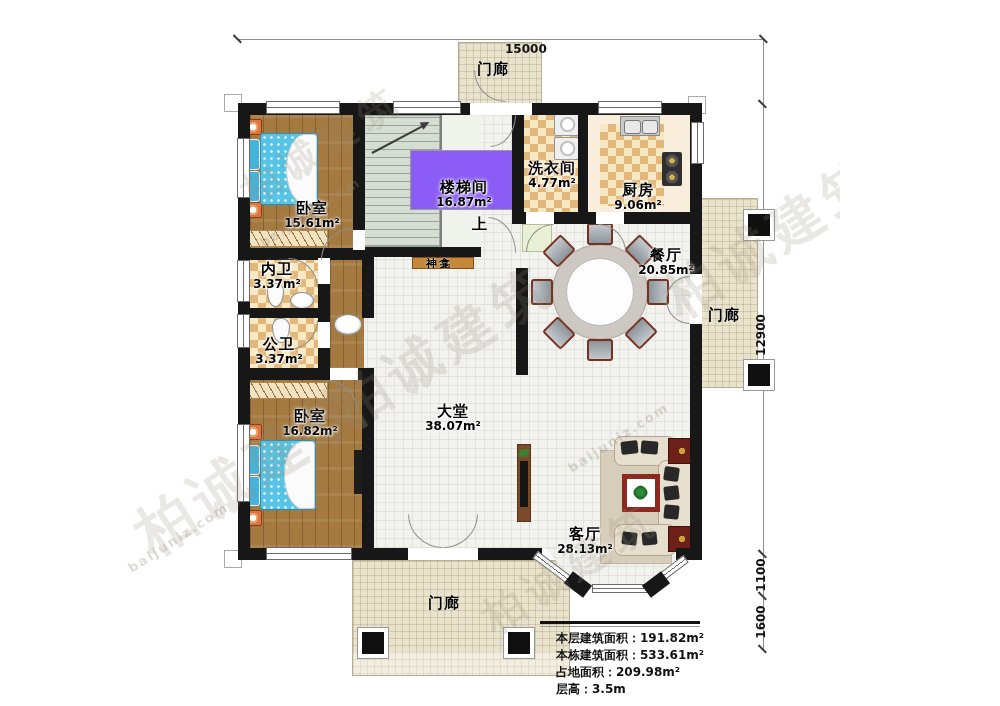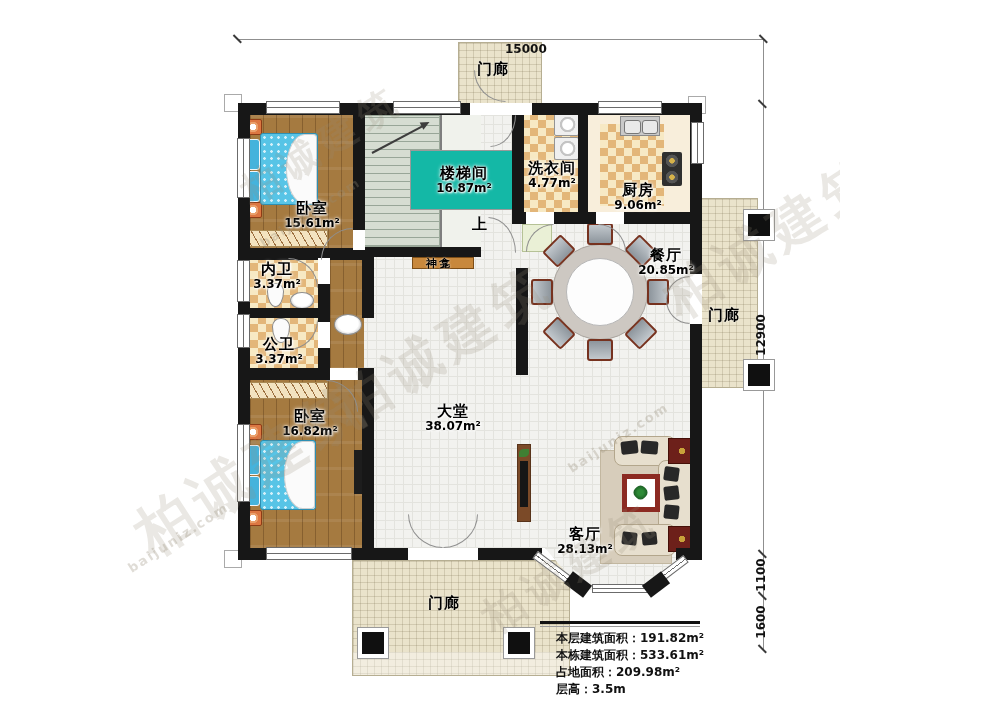--- a/index.html
+++ b/index.html
@@ -13,21 +13,21 @@
   .win-v{background-image:linear-gradient(to right,transparent 44%,#6b6b6b 44%,#6b6b6b 56%,transparent 56%)}
   .arc{position:absolute;border:1.5px solid #8f8f8f;box-sizing:border-box;z-index:6;background:transparent}
   .tile{background-color:#f2f2ef;background-image:linear-gradient(#e3e3de 1px,transparent 1px),linear-gradient(90deg,#e3e3de 1px,transparent 1px);background-size:9px 9px}
   .porch{position:absolute;background-color:#eae3cb;border:1px solid #b6ae92;box-sizing:border-box;z-index:1;
          background-image:linear-gradient(rgba(120,110,80,.22) 1px,transparent 1px),linear-gradient(90deg,rgba(120,110,80,.22) 1px,transparent 1px);background-size:7px 7px}
   .wood{background-color:#a57a40;background-image:repeating-linear-gradient(90deg,rgba(55,28,4,.28) 0 1px,transparent 1px 13px),repeating-linear-gradient(0deg,rgba(255,255,255,.08) 0 3px,transparent 3px 26px)}
   .checker{background-color:#f7e9c4;background-image:linear-gradient(45deg,#e3b679 25%,transparent 25% 75%,#e3b679 75%),linear-gradient(45deg,#e3b679 25%,transparent 25% 75%,#e3b679 75%);background-size:16px 16px;background-position:0 0,8px 8px}
   .room{position:absolute;z-index:3}
   .furn{position:absolute;z-index:4;box-sizing:border-box}
   .treads{background-color:#d6ddd2;background-image:repeating-linear-gradient(0deg,#98a698 0 1px,transparent 1px 8px);border:1px solid #9aa899;box-sizing:border-box}
-  .landing{position:absolute;z-index:4;background:#14b8a6;border:1px solid #9a9a9a;display:flex;flex-direction:column;align-items:center;justify-content:center}
+  .landing{position:absolute;z-index:4;background:#8b5cf6;border:1px solid #9a9a9a;display:flex;flex-direction:column;align-items:center;justify-content:flex-end}
   .col{position:absolute;z-index:6;background:#101010;border:4px solid #fff;outline:1px solid #999;box-sizing:content-box}
   .cornermark{position:absolute;z-index:1;background:#fff;border:1px solid #aaa;box-sizing:border-box}
   .rl{position:absolute;z-index:7;text-align:center;line-height:1.12;color:#000;
       text-shadow:0 0 2px #fff,0 0 4px #fff,1px 1px 2px #fff;white-space:nowrap}
   .rl b{display:block;font-size:15px;letter-spacing:1px}
   .rl span{display:block;font-size:12px;font-weight:bold}
   .pl{position:absolute;z-index:7;font-size:15px;font-weight:bold;letter-spacing:1px;color:#000;text-shadow:0 0 2px #fff;white-space:nowrap}
   .dimline{position:absolute;background:#8f8f8f;z-index:0}
   .tick{position:absolute;width:11px;height:1.5px;background:#3a3a3a;z-index:1}
   .dimlab{position:absolute;z-index:7;font-weight:bold;font-size:12px;color:#111;white-space:nowrap}

